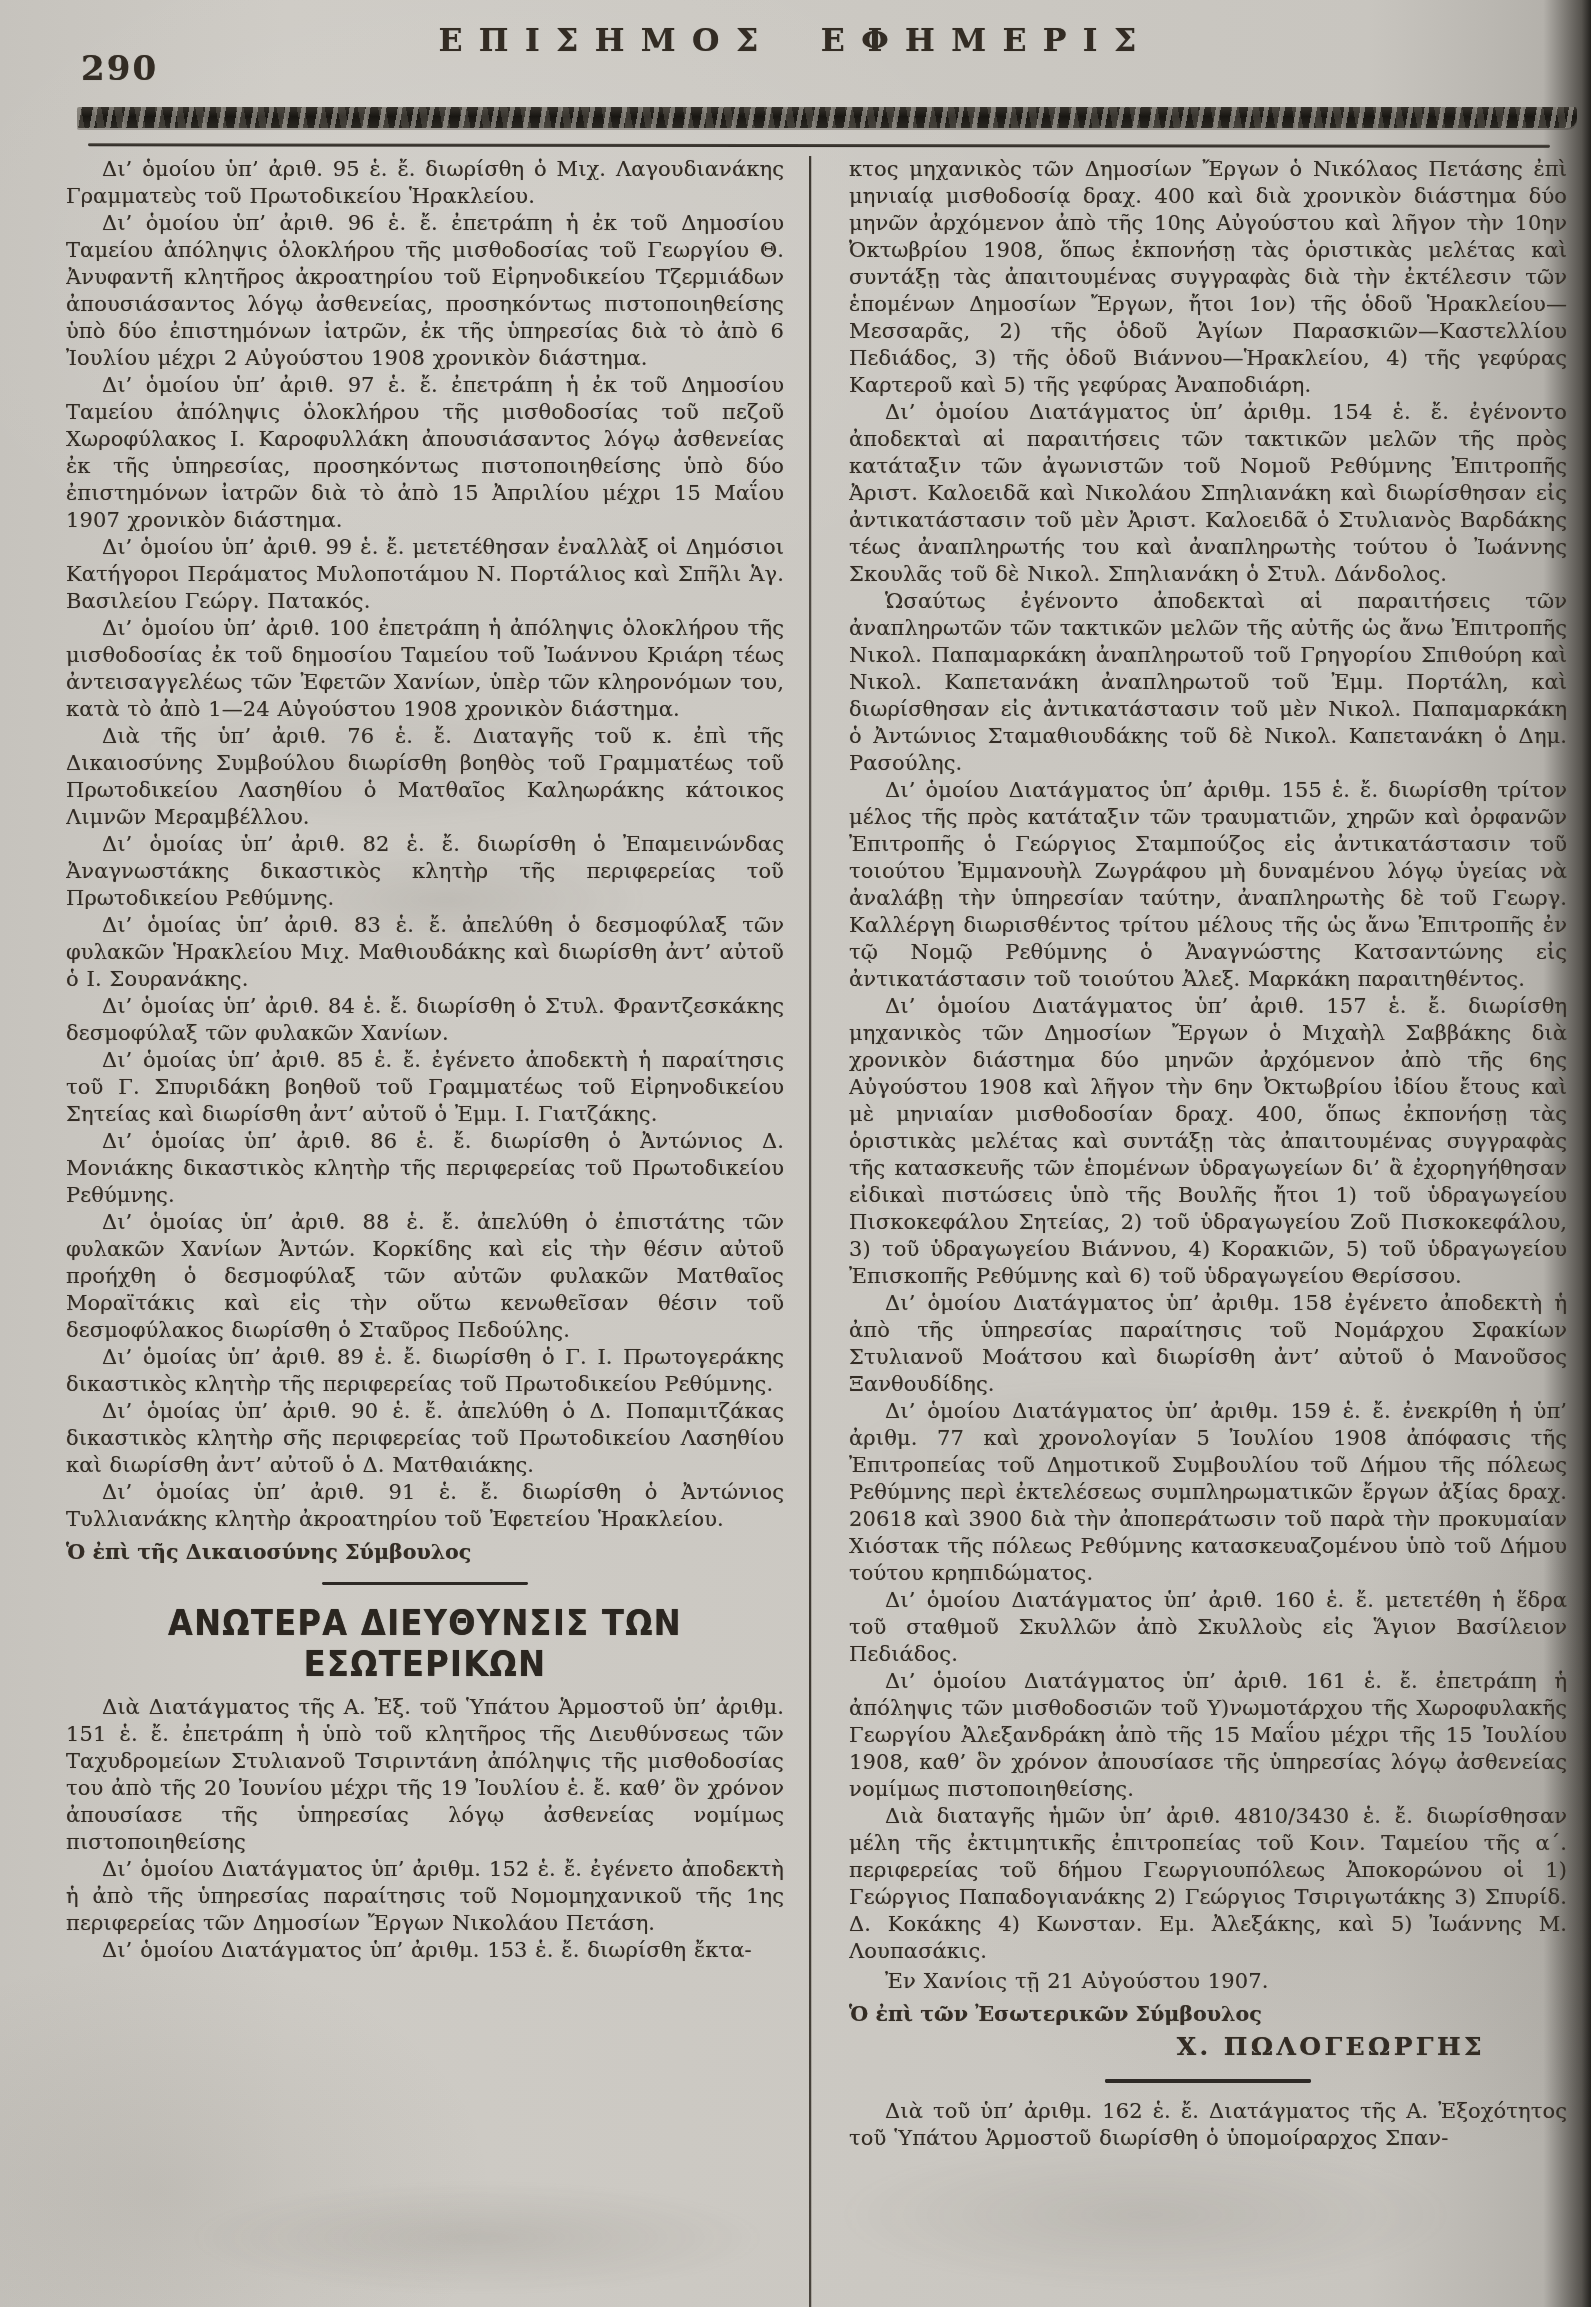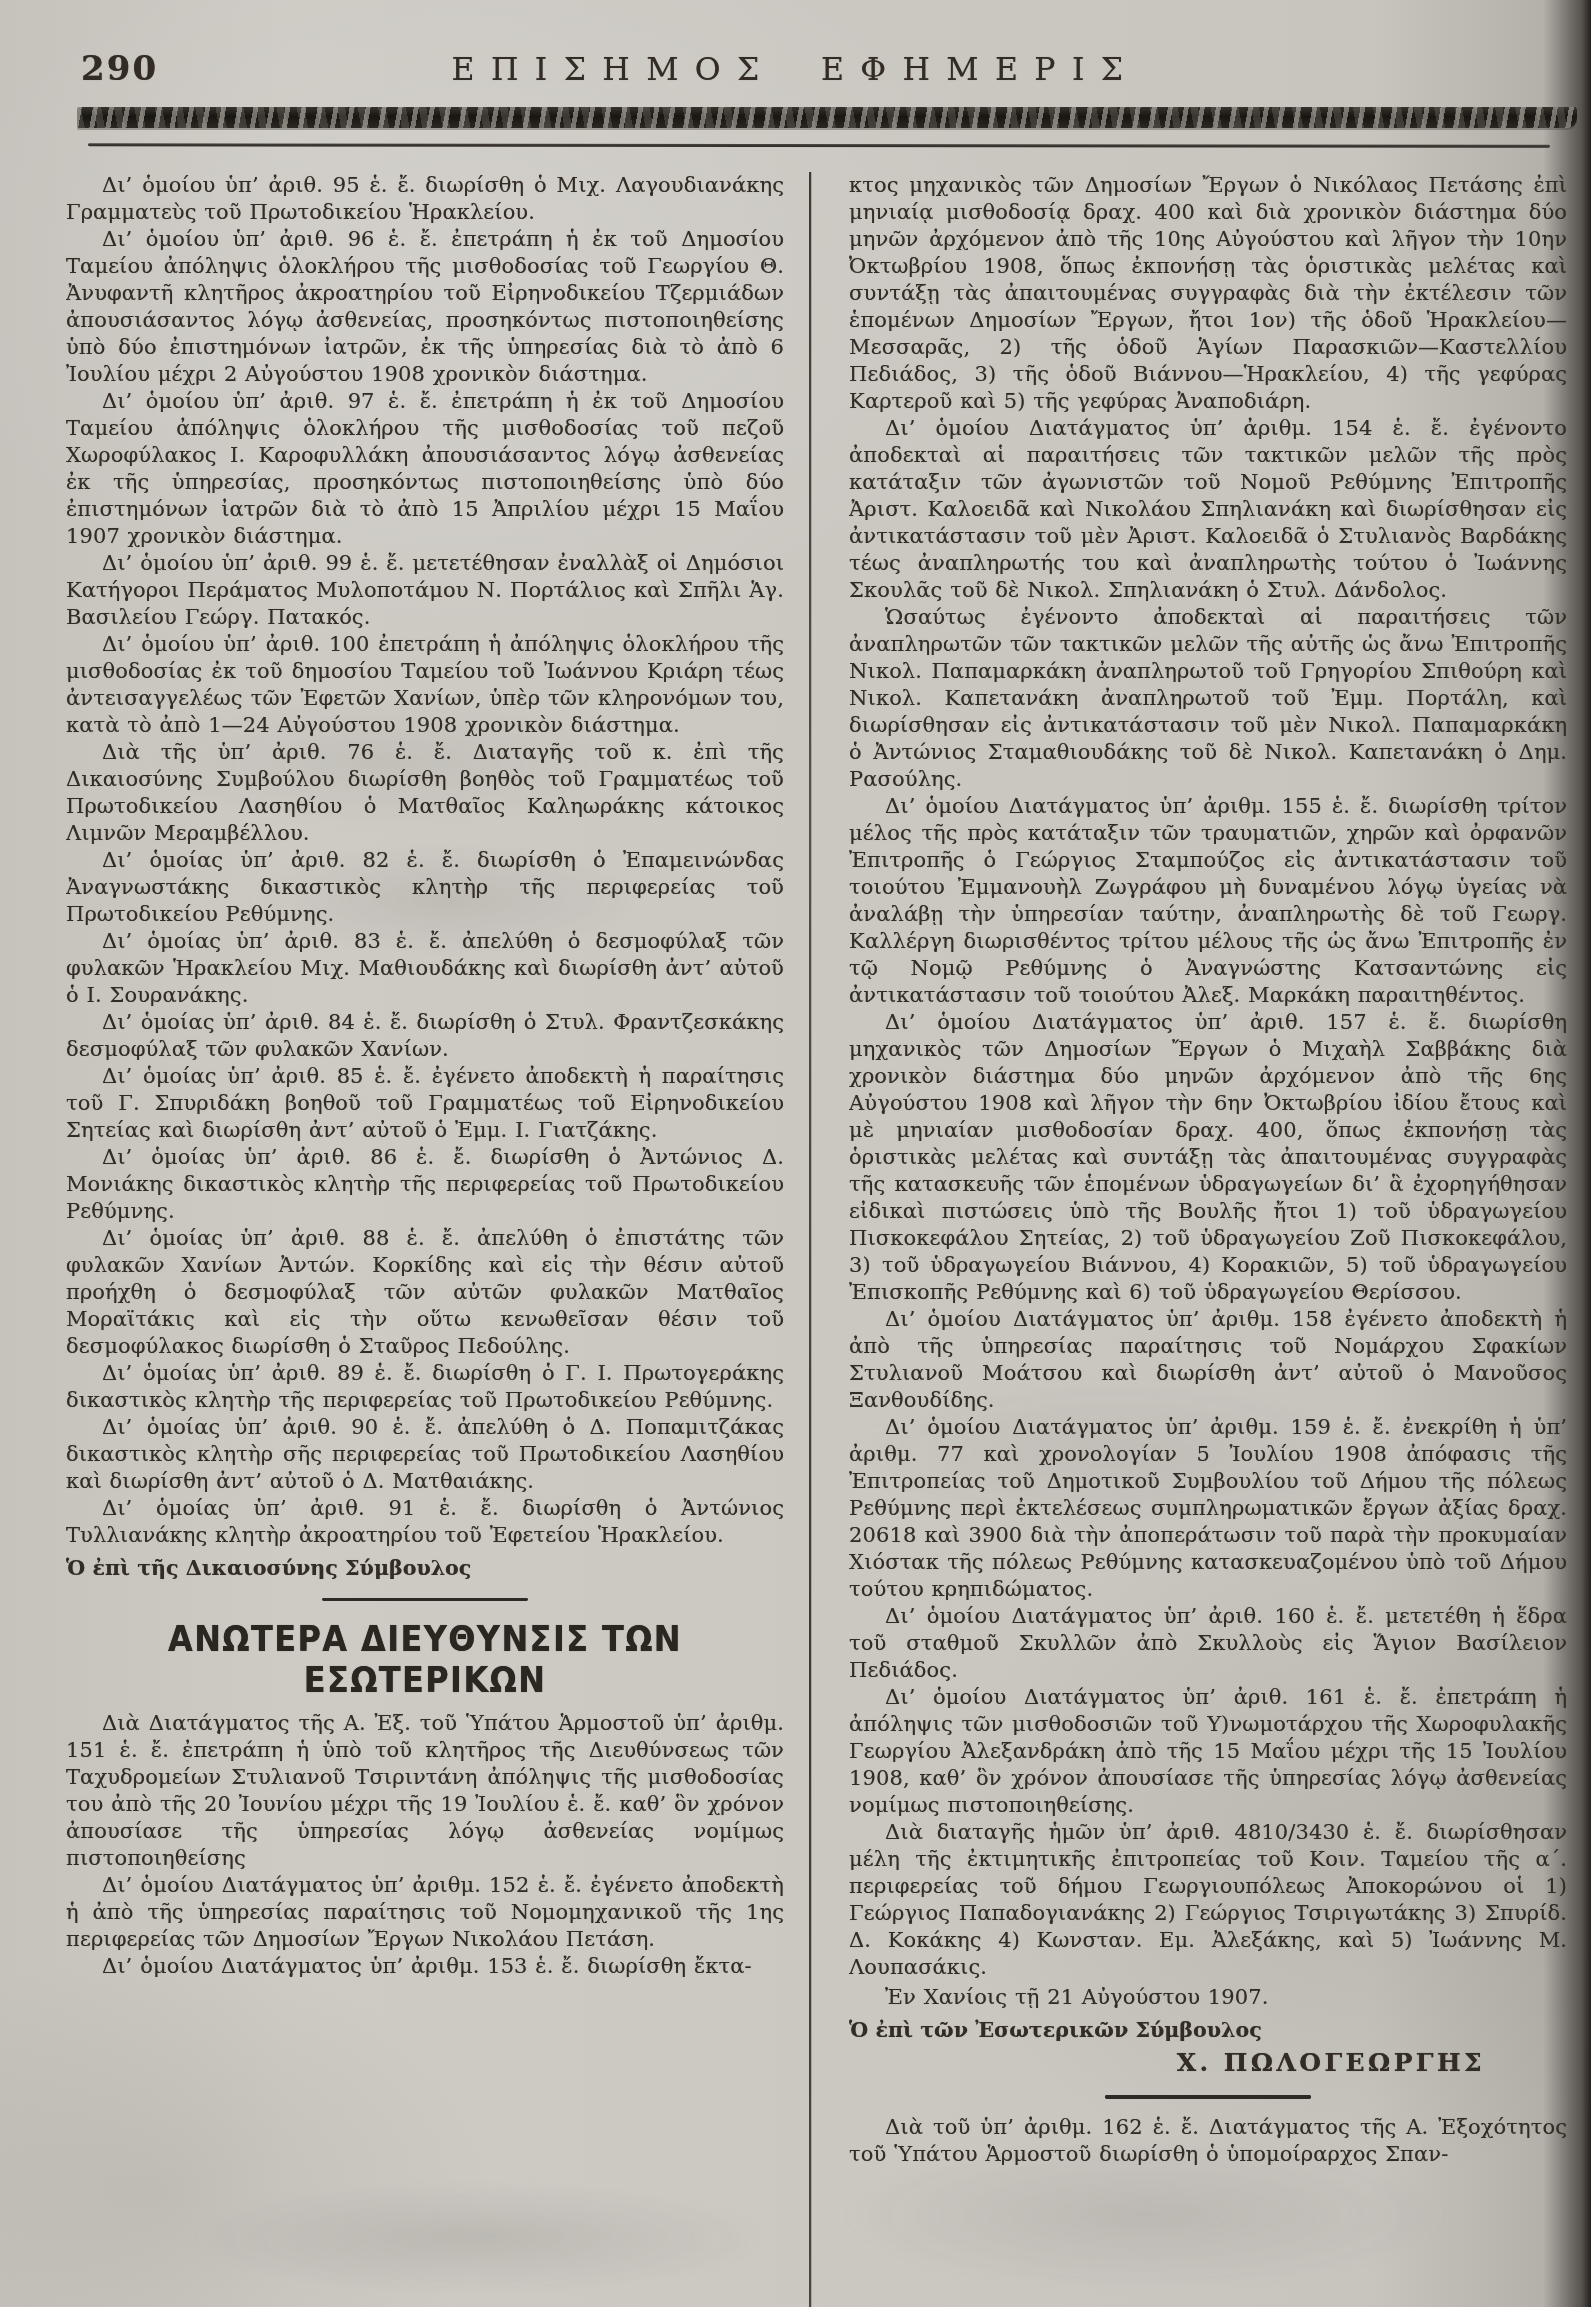--- a/index.html
+++ b/index.html
@@ -30,22 +30,22 @@
   }
 
   
   .header{position:absolute;top:19px;left:0;width:100%;height:96px;}
   .page-number{
     position:absolute;left:81px;top:29px;
     font-size:34px;font-weight:bold;letter-spacing:2.1px;
     text-shadow:0 0 0.7px rgba(40,35,28,.6);
   }
   .masthead{
-    position:absolute;left:0;top:32px;width:100%;
-    text-align:center;font-size:31.5px;font-weight:normal;
+    position:absolute;left:0;top:2px;width:100%;
+    text-align:center;font-size:31.5px;font-weight:bold;
     letter-spacing:.52em;word-spacing:.6em;
     text-shadow:0 0 0.7px rgba(40,35,28,.55);
   }
   .head-band{
     position:absolute;top:88px;left:77px;right:13.7px;height:20.6px;
     background:
       repeating-linear-gradient(100deg, rgba(190,186,178,.55) 0 4.8px, rgba(0,0,0,0) 4.8px 15.8px),
       repeating-linear-gradient(80deg, rgba(120,115,105,.35) 0 7.5px, rgba(0,0,0,0) 7.5px 20px),
       linear-gradient(180deg,#36322c, #181612 45%, #2b2823);
     border-radius:2.1px 2.1px 9.6px 2.1px;
@@ -55,21 +55,20 @@
     position:absolute;top:125px;left:88px;right:41px;height:3.4px;
     background:linear-gradient(180deg,#4a453e,#2c2823);
     border-radius:1.4px;
     transform:rotate(.06deg);
   }
 
   
   .columns{
     position:absolute;top:156px;left:66px;right:33px;bottom:0;
     display:flex;
-    margin-top:16px;
   }
   .col{width:718px;flex:0 0 auto;overflow:hidden;}
   .col.left{margin-right:0;}
   .col.right{margin-left:38px;}
   .col-divider{
     flex:0 0 2.1px;width:2.1px;margin-left:25px;
     background:linear-gradient(180deg,#3e3932,#55504a 30%,#3e3932 70%,#4a453e);
     box-shadow:0.7px 0 0 rgba(110,104,95,.5);
   }
 

